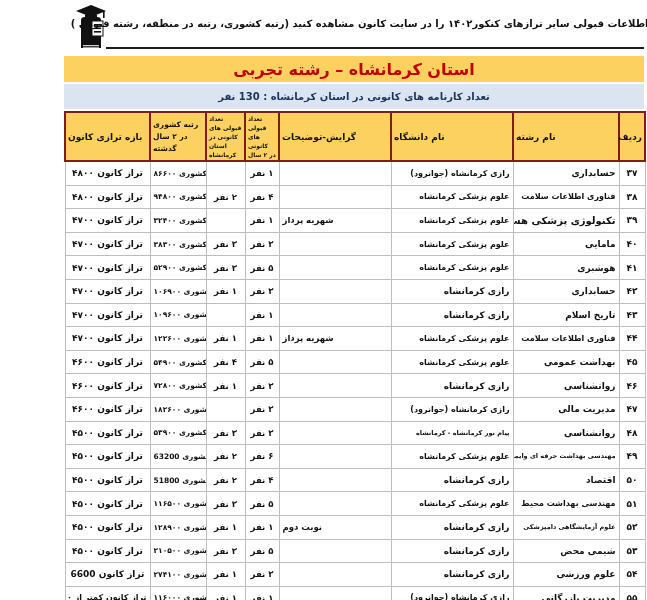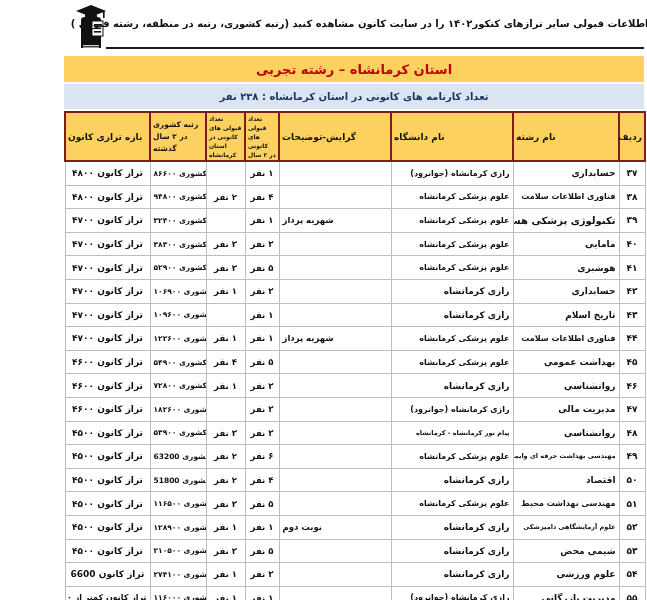--- a/index.html
+++ b/index.html
@@ -19,21 +19,21 @@
   .notice-text{
     direction:rtl;font-size:10px;font-weight:bold;color:#111;
     white-space:nowrap;padding-bottom:4px;
   }
   
   .main{position:absolute;left:64px;top:56px;width:580px;}
   .title-band{
     height:26px;background:#fcd15f;display:flex;align-items:center;justify-content:center;
     margin-bottom:2px;
   }
-  .title-band span{color:#c00000;font-weight:bold;font-size:13px;direction:rtl;}
+  .title-band span{color:#c00000;font-weight:bold;font-size:16px;direction:rtl;}
   .stats-band{
     height:25px;background:#dbe5f1;display:flex;direction:rtl;
     margin-bottom:2px;
   }
   .stats-band .half{flex:1;display:flex;align-items:center;justify-content:center;}
   .stats-band span{color:#17365d;font-weight:bold;font-size:10px;direction:rtl;white-space:nowrap;}
   
   table{width:580px;border-collapse:collapse;table-layout:fixed;direction:rtl;}
   th{
     background:#fcd15f;border:2px solid #7f1d1d;color:#111;
@@ -78,21 +78,21 @@
     <span class="notice-text">توجه: اطلاعات قبولی سایر ترازهای کنکور۱۴۰۲ را در سایت کانون مشاهده کنید (رتبه کشوری، رتبه در منطقه، رشته قبولی )</span>
   </div>
 </div>
 
 <div class="main">
   <div class="title-band">
     <span>استان کرمانشاه – رشته تجربی</span>
   </div>
   <div class="stats-band">
     <div class="half">
-      <span>تعداد کارنامه های کانونی در استان کرمانشاه : ۲۳۸ نفر</span>
+      <span>تعداد کارنامه های کانونی در استان کرمانشاه : 130 نفر</span>
     </div>
   </div>
 
   <table>
     <colgroup>
       <col style="width:26px">
         <col style="width:106px">
         <col style="width:122px">
         <col style="width:112px">
       <col style="width:34px">

